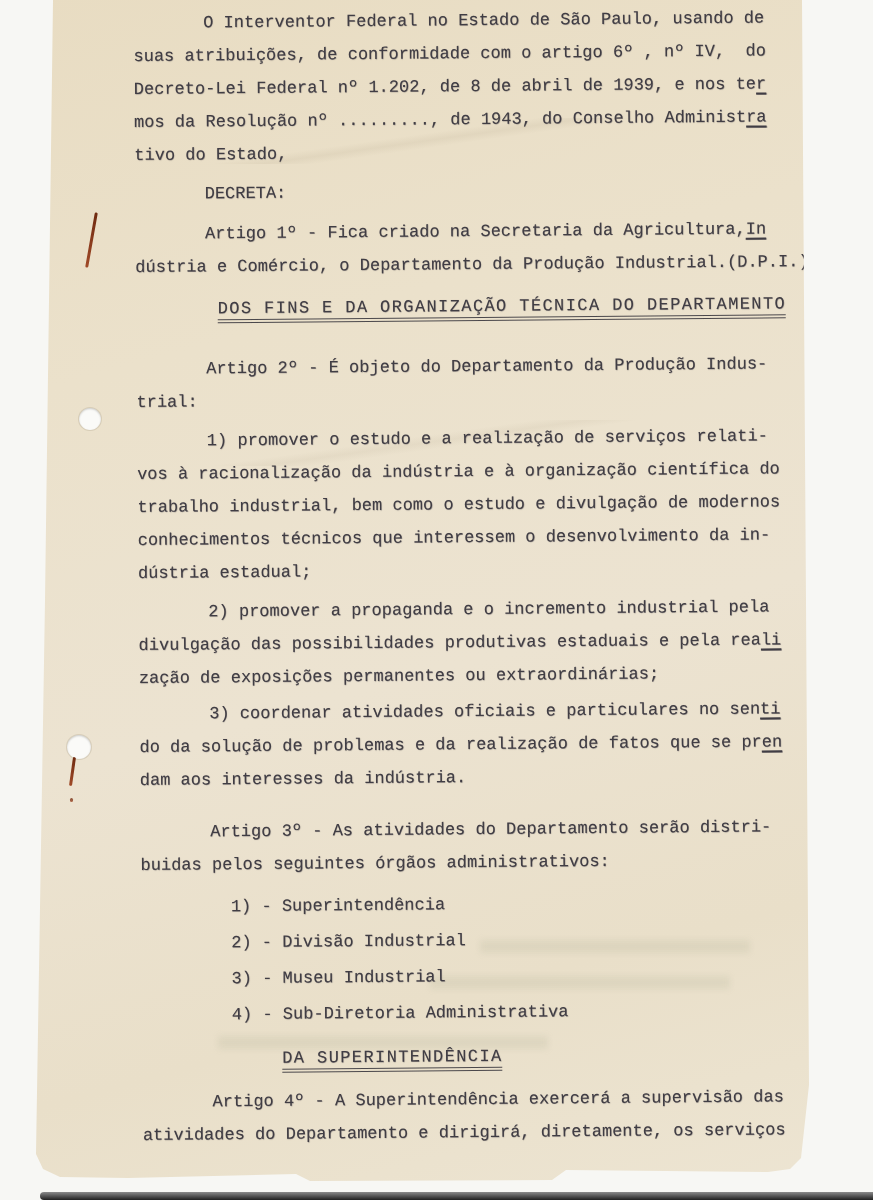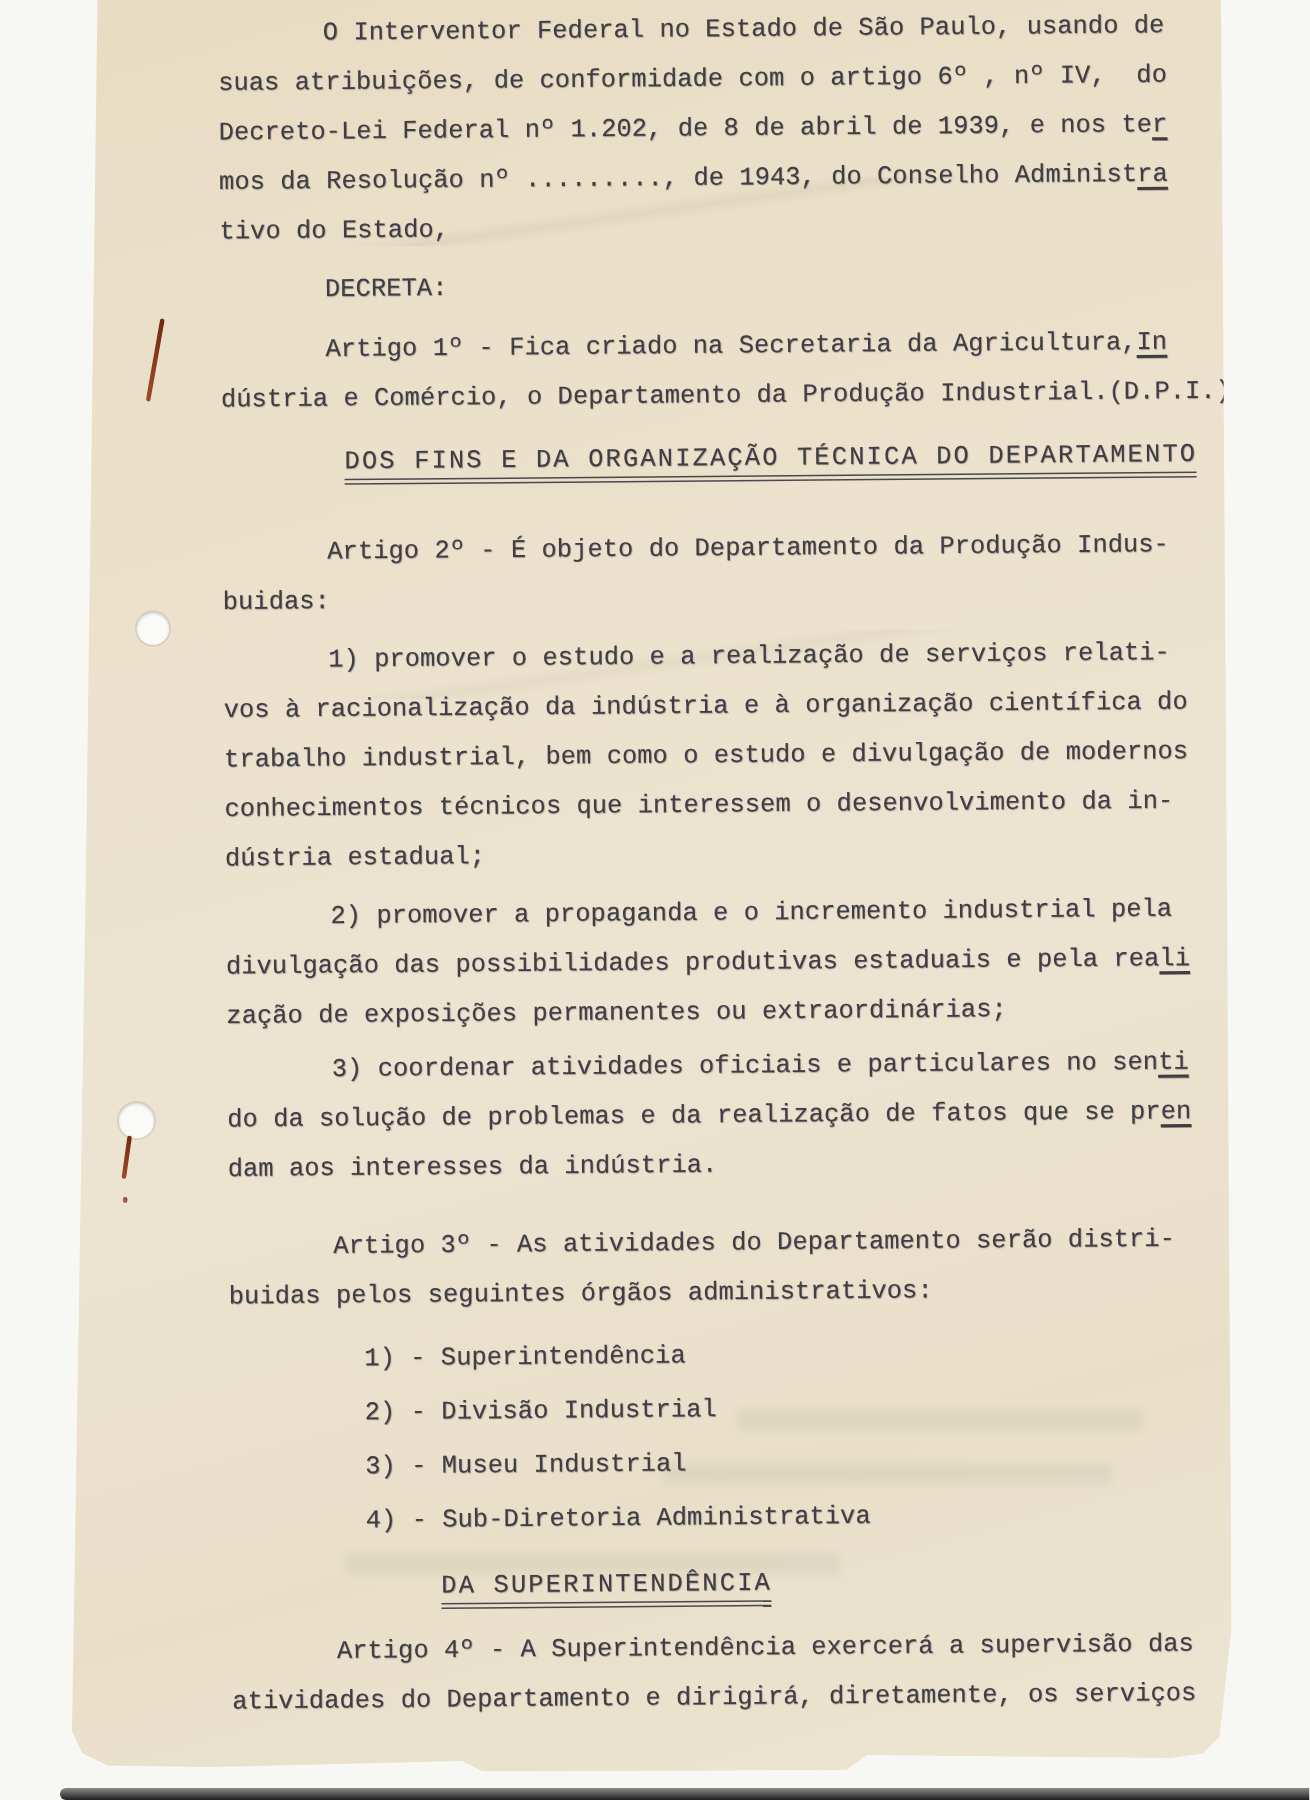--- a/index.html
+++ b/index.html
@@ -14,21 +14,20 @@
   
   .sheet {
     position:absolute; inset:0;
     background:linear-gradient(165deg,#e8dcc2 0%,#ebe1cb 28%,#ece3d1 55%,#e9dfc9 78%,#ede5d3 100%);
     clip-path:polygon(
       53px 0, 802px 0, 806px 600px, 809px 1085px,
       801px 1158px, 790px 1169px, 768px 1172px, 566px 1170px,
       552px 1180px, 310px 1181px, 296px 1174px, 128px 1178px,
       60px 1177px, 43px 1169px, 36px 1154px, 45px 600px
     );
-    margin-left:12px;
   }
   .crease {
     position:absolute; left:55px; width:740px; height:46px; pointer-events:none;
     background:linear-gradient(172deg, transparent 45%, rgba(110,92,60,0.07) 50%, transparent 55%);
   }
   #crease1 { top:118px; }
   #crease2 { top:420px; opacity:.8; }
 
   
   .content {
@@ -98,21 +97,21 @@
         </div>
         <div class="block para" style="margin-top: 7px;">
           <div class="line"><span>Artigo 1º - Fica criado na Secretaria da Agricultura,</span><span class="u">In</span></div>
           <div class="line"><span>dústria e Comércio, o Departamento da Produção Industrial.(D.P.I.)</span></div>
         </div>
         <div class="block heading" style="margin-top: 9px; margin-left: 82px;">
           <div class="line"><span>DOS FINS E DA ORGANIZAÇÃO TÉCNICA DO DEPARTAMENTO</span></div>
         </div>
         <div class="block para" style="margin-top: 27px;">
           <div class="line"><span>Artigo 2º - É objeto do Departamento da Produção Indus-</span></div>
-          <div class="line"><span>buidas:</span></div>
+          <div class="line"><span>trial:</span></div>
         </div>
         <div class="block para" style="margin-top: 6px;">
           <div class="line"><span>1) promover o estudo e a realização de serviços relati-</span></div>
           <div class="line"><span>vos à racionalização da indústria e à organização científica do</span></div>
           <div class="line"><span>trabalho industrial, bem como o estudo e divulgação de modernos</span></div>
           <div class="line"><span>conhecimentos técnicos que interessem o desenvolvimento da in-</span></div>
           <div class="line"><span>dústria estadual;</span></div>
         </div>
         <div class="block para" style="margin-top: 6px;">
           <div class="line"><span>2) promover a propaganda e o incremento industrial pela</span></div>

